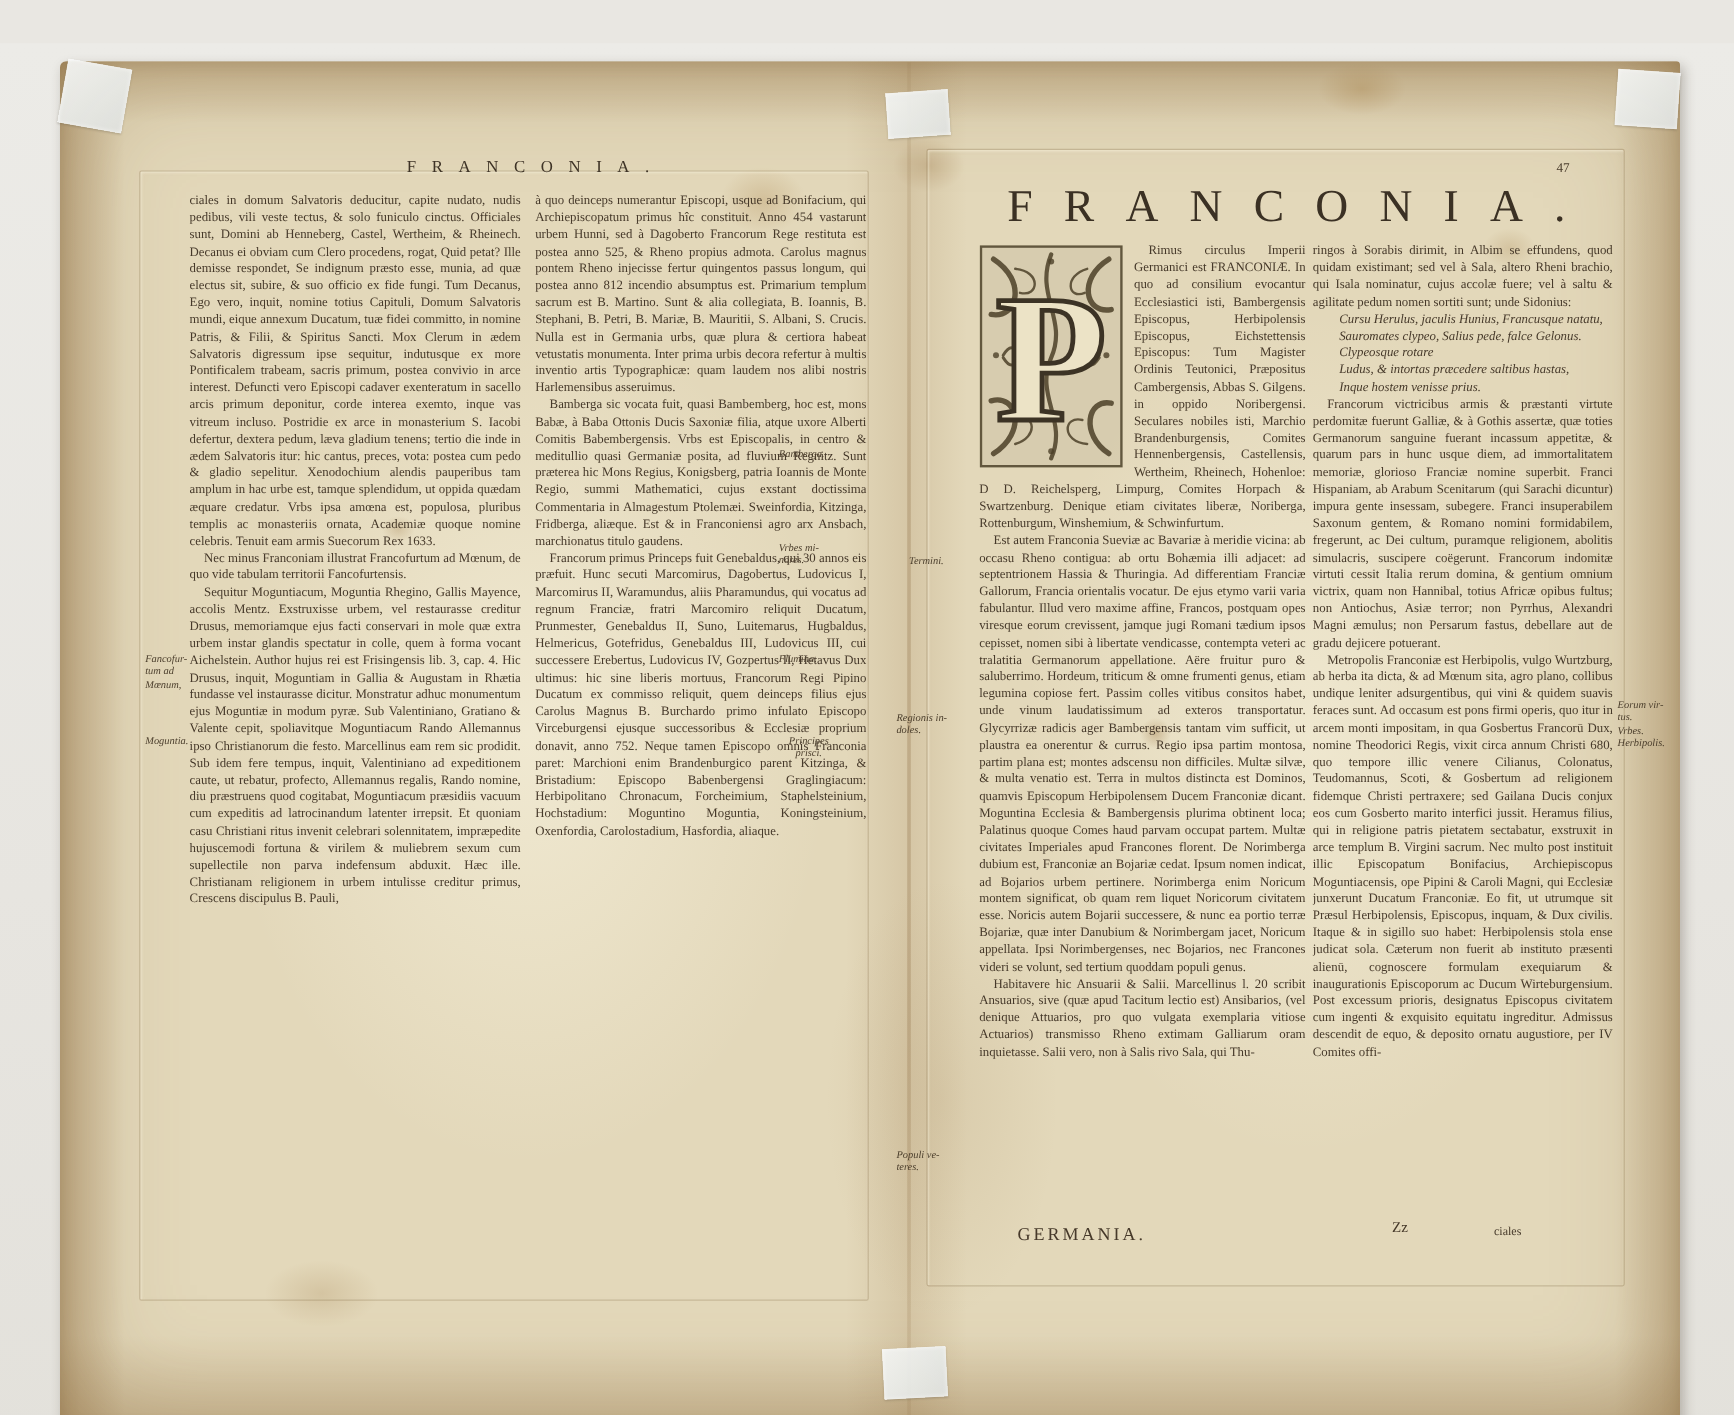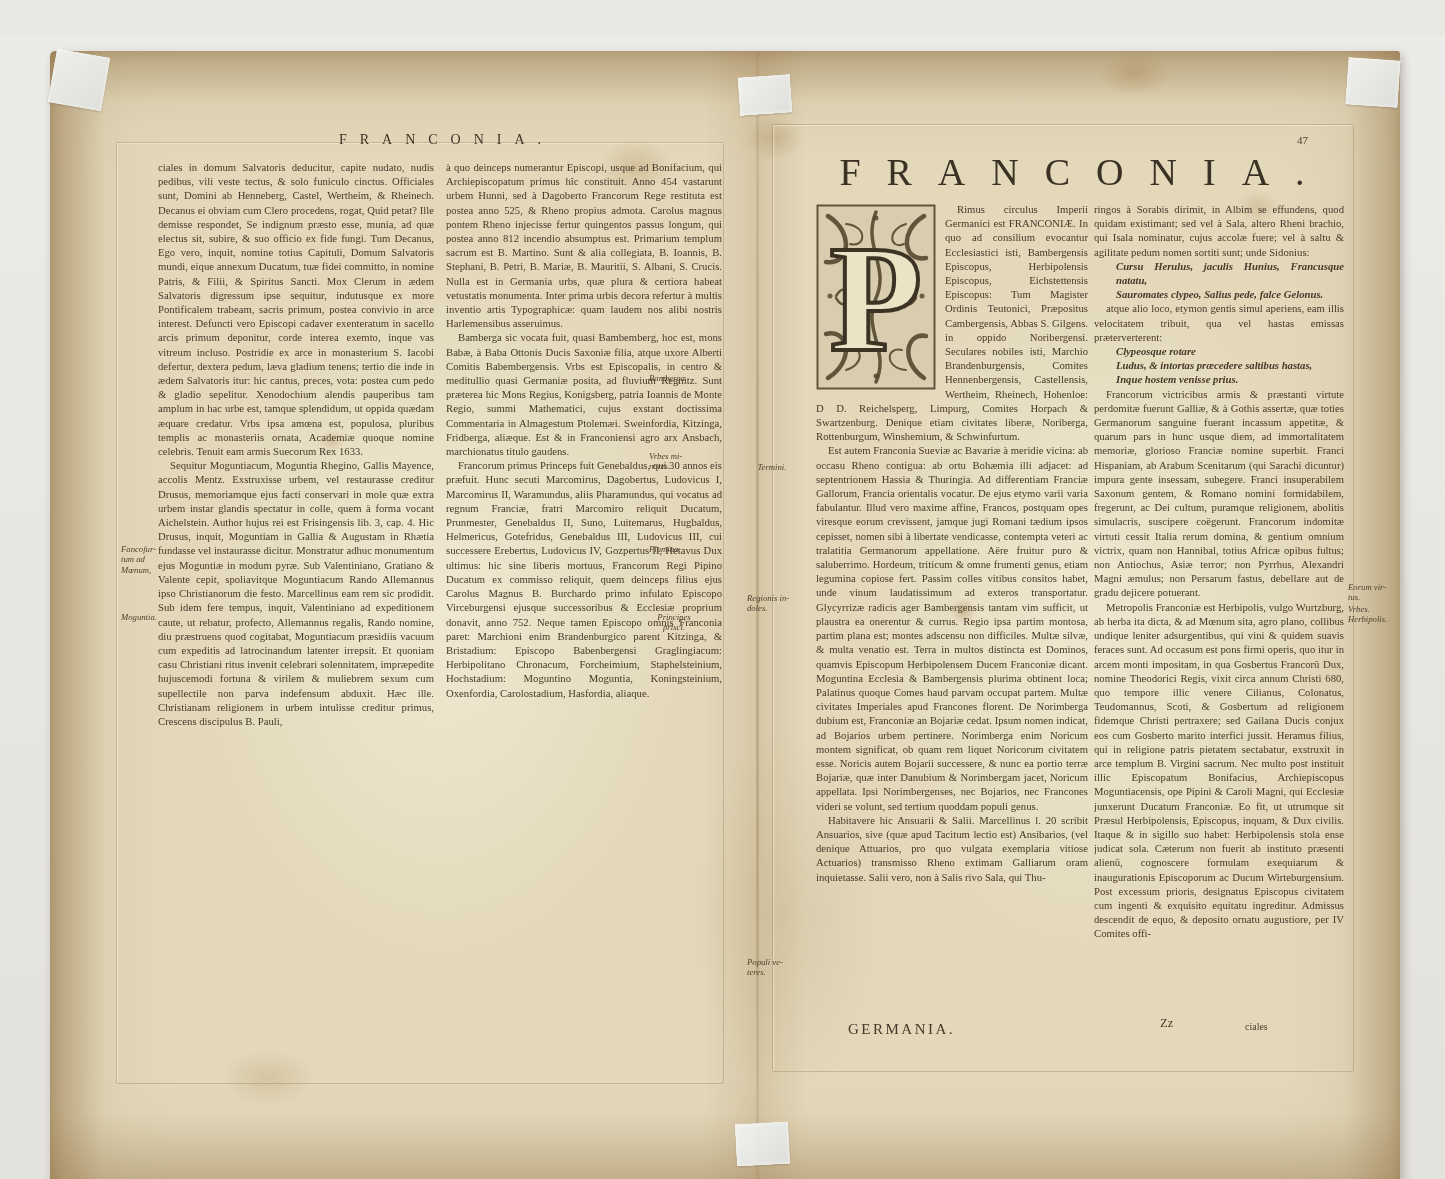--- a/index.html
+++ b/index.html
@@ -12,21 +12,21 @@
       linear-gradient(180deg, rgba(150,115,68,.32) 0%, rgba(150,115,68,0) 4.5%, rgba(150,115,68,0) 93%, rgba(150,115,68,.3) 100%),
       #e3d8ba;
     box-shadow: inset 0 0 90px 14px rgba(128,95,50,.32), inset 0 0 14px rgba(110,82,44,.25), 3px 4px 10px rgba(60,50,35,.28);}
   .platemark{position:absolute;border:1px solid rgba(120,92,55,.26);box-shadow:inset 1px 1px 2px rgba(253,248,230,.5);border-radius:2px;}
   #plate-left{left:116px;top:106px;width:606px;height:940px;}
   #plate-right{left:772px;top:88px;width:580px;height:946px;}
   .stain{position:absolute;pointer-events:none;}
   .col{position:absolute;font-size:10.7px;line-height:14.2px;text-align:justify;color:#46392a;overflow:hidden;}
   .col p{margin:0;text-indent:12px;}
   .col p:first-child{text-indent:0;}
-  .col p.verse{font-style:italic;margin-left:22px;text-indent:0;font-weight:bold;}
+  .col p.verse{font-style:italic;margin-left:22px;text-indent:0;}
   #l-col1{left:158px;top:124px;width:276px;height:856px;}
   #l-col2{left:446px;top:124px;width:276px;height:856px;}
   #r-col1{left:816px;top:166px;width:272px;height:812px;}
   #r-col2{left:1094px;top:166px;width:250px;height:818px;}
   #l-header{position:absolute;left:158px;top:96px;width:564px;text-align:center;font-size:14px;letter-spacing:13px;text-indent:13px;color:#3e3326;}
   #r-header{position:absolute;left:798px;top:114px;width:548px;text-align:center;font-size:38px;letter-spacing:26px;text-indent:26px;color:#3b3124;}
   #r-pagenum{position:absolute;left:1297px;top:98px;font-size:11px;color:#4a3d2c;text-align:right;}
   .mnote{position:absolute;font-style:italic;font-size:8.7px;line-height:10.4px;color:#4c3f2d;}
   #mn-l1{left:121px;top:508px;width:42px;}
   #mn-l2{left:121px;top:576px;width:42px;}
@@ -66,20 +66,21 @@
   <div class="stain" style="left:744px;top:80px;width:60px;height:44px;background:radial-gradient(ellipse,rgba(150,112,62,.25),rgba(150,112,62,0) 70%);"></div>
 
   <div id="gutter-crease"></div>
 
   <div id="plate-left" class="platemark"></div>
   <div id="plate-right" class="platemark"></div>
 
   <div id="l-header">FRANCONIA.</div>
   <div id="l-col1" class="col">
       <p class="para">ciales in domum Salvatoris deducitur, capite nudato, nudis pedibus, vili veste tectus, &amp; solo funiculo cinctus. Officiales sunt, Domini ab Henneberg, Castel, Wertheim, &amp; Rheinech. Decanus ei obviam cum Clero procedens, rogat, Quid petat? Ille demisse respondet, Se indignum præsto esse, munia, ad quæ electus sit, subire, &amp; suo officio ex fide fungi. Tum Decanus, Ego vero, inquit, nomine totius Capituli, Domum Salvatoris mundi, eique annexum Ducatum, tuæ fidei committo, in nomine Patris, &amp; Filii, &amp; Spiritus Sancti. Mox Clerum in ædem Salvatoris digressum ipse sequitur, indutusque ex more Pontificalem trabeam, sacris primum, postea convivio in arce interest. Defuncti vero Episcopi cadaver exenteratum in sacello arcis primum deponitur, corde interea exemto, inque vas vitreum incluso. Postridie ex arce in monasterium S. Iacobi defertur, dextera pedum, læva gladium tenens; tertio die inde in ædem Salvatoris itur: hic cantus, preces, vota: postea cum pedo &amp; gladio sepelitur. Xenodochium alendis pauperibus tam amplum in hac urbe est, tamque splendidum, ut oppida quædam æquare credatur. Vrbs ipsa amœna est, populosa, pluribus templis ac monasteriis ornata, Academiæ quoque nomine celebris. Tenuit eam armis Suecorum Rex 1633.</p>
+      <p class="para">Nec minus Franconiam illustrat Francofurtum ad Mœnum, de quo vide tabulam territorii Fancofurtensis.</p>
       <p class="para">Sequitur Moguntiacum, Moguntia Rhegino, Gallis Mayence, accolis Mentz. Exstruxisse urbem, vel restaurasse creditur Drusus, memoriamque ejus facti conservari in mole quæ extra urbem instar glandis spectatur in colle, quem à forma vocant Aichelstein. Author hujus rei est Frisingensis lib. 3, cap. 4. Hic Drusus, inquit, Moguntiam in Gallia &amp; Augustam in Rhætia fundasse vel instaurasse dicitur. Monstratur adhuc monumentum ejus Moguntiæ in modum pyræ. Sub Valentiniano, Gratiano &amp; Valente cepit, spoliavitque Moguntiacum Rando Allemannus ipso Christianorum die festo. Marcellinus eam rem sic prodidit. Sub idem fere tempus, inquit, Valentiniano ad expeditionem caute, ut rebatur, profecto, Allemannus regalis, Rando nomine, diu præstruens quod cogitabat, Moguntiacum præsidiis vacuum cum expeditis ad latrocinandum latenter irrepsit. Et quoniam casu Christiani ritus invenit celebrari solennitatem, impræpedite hujuscemodi fortuna &amp; virilem &amp; muliebrem sexum cum supellectile non parva indefensum abduxit. Hæc ille. Christianam religionem in urbem intulisse creditur primus, Crescens discipulus B. Pauli,</p>
     </div>
   <div id="l-col2" class="col">
       <p class="para">à quo deinceps numerantur Episcopi, usque ad Bonifacium, qui Archiepiscopatum primus hîc constituit. Anno 454 vastarunt urbem Hunni, sed à Dagoberto Francorum Rege restituta est postea anno 525, &amp; Rheno propius admota. Carolus magnus pontem Rheno injecisse fertur quingentos passus longum, qui postea anno 812 incendio absumptus est. Primarium templum sacrum est B. Martino. Sunt &amp; alia collegiata, B. Ioannis, B. Stephani, B. Petri, B. Mariæ, B. Mauritii, S. Albani, S. Crucis. Nulla est in Germania urbs, quæ plura &amp; certiora habeat vetustatis monumenta. Inter prima urbis decora refertur à multis inventio artis Typographicæ: quam laudem nos alibi nostris Harlemensibus asseruimus.</p>
       <p class="para">Bamberga sic vocata fuit, quasi Bambemberg, hoc est, mons Babæ, à Baba Ottonis Ducis Saxoniæ filia, atque uxore Alberti Comitis Babembergensis. Vrbs est Episcopalis, in centro &amp; meditullio quasi Germaniæ posita, ad fluvium Regnitz. Sunt præterea hic Mons Regius, Konigsberg, patria Ioannis de Monte Regio, summi Mathematici, cujus exstant doctissima Commentaria in Almagestum Ptolemæi. Sweinfordia, Kitzinga, Fridberga, aliæque. Est &amp; in Franconiensi agro arx Ansbach, marchionatus titulo gaudens.</p>
       <p class="para">Francorum primus Princeps fuit Genebaldus, qui 30 annos eis præfuit. Hunc secuti Marcomirus, Dagobertus, Ludovicus I, Marcomirus II, Waramundus, aliis Pharamundus, qui vocatus ad regnum Franciæ, fratri Marcomiro reliquit Ducatum, Prunmester, Genebaldus II, Suno, Luitemarus, Hugbaldus, Helmericus, Gotefridus, Genebaldus III, Ludovicus III, cui successere Erebertus, Ludovicus IV, Gozpertus II, Hetavus Dux ultimus: hic sine liberis mortuus, Francorum Regi Pipino Ducatum ex commisso reliquit, quem deinceps filius ejus Carolus Magnus B. Burchardo primo infulato Episcopo Virceburgensi ejusque successoribus &amp; Ecclesiæ proprium donavit, anno 752. Neque tamen Episcopo omnis Franconia paret: Marchioni enim Brandenburgico parent Kitzinga, &amp; Bristadium: Episcopo Babenbergensi Graglingiacum: Herbipolitano Chronacum, Forcheimium, Staphelsteinium, Hochstadium: Moguntino Moguntia, Koningsteinium, Oxenfordia, Carolostadium, Hasfordia, aliaque.</p>
     </div>
   <div id="mn-l1" class="mnote">Fancofur-tum ad Mœnum,</div>
   <div id="mn-l2" class="mnote">Moguntia.</div>
   <div id="mn-r1" class="mnote">Bamberga.</div>
@@ -118,21 +119,20 @@
     </span>
 
   <p class="para">Rimus circulus Imperii Germanici est FRANCONIÆ. In quo ad consilium evocantur Ecclesiastici isti, Bambergensis Episcopus, Herbipolensis Episcopus, Eichstettensis Episcopus: Tum Magister Ordinis Teutonici, Præpositus Cambergensis, Abbas S. Gilgens. in oppido Noribergensi. Seculares nobiles isti, Marchio Brandenburgensis, Comites Hennenbergensis, Castellensis, Wertheim, Rheinech, Hohenloe: D D. Reichelsperg, Limpurg, Comites Horpach &amp; Swartzenburg. Denique etiam civitates liberæ, Noriberga, Rottenburgum, Winshemium, &amp; Schwinfurtum.</p>
       <p class="para">Est autem Franconia Sueviæ ac Bavariæ à meridie vicina: ab occasu Rheno contigua: ab ortu Bohæmia illi adjacet: ad septentrionem Hassia &amp; Thuringia. Ad differentiam Franciæ Gallorum, Francia orientalis vocatur. De ejus etymo varii varia fabulantur. Illud vero maxime affine, Francos, postquam opes viresque eorum crevissent, jamque jugi Romani tædium ipsos cepisset, nomen sibi à libertate vendicasse, contempta veteri ac tralatitia Germanorum appellatione. Aëre fruitur puro &amp; saluberrimo. Hordeum, triticum &amp; omne frumenti genus, etiam legumina copiose fert. Passim colles vitibus consitos habet, unde vinum laudatissimum ad exteros transportatur. Glycyrrizæ radicis ager Bambergensis tantam vim sufficit, ut plaustra ea onerentur &amp; currus. Regio ipsa partim montosa, partim plana est; montes adscensu non difficiles. Multæ silvæ, &amp; multa venatio est. Terra in multos distincta est Dominos, quamvis Episcopum Herbipolensem Ducem Franconiæ dicant. Moguntina Ecclesia &amp; Bambergensis plurima obtinent loca; Palatinus quoque Comes haud parvam occupat partem. Multæ civitates Imperiales apud Francones florent. De Norimberga dubium est, Franconiæ an Bojariæ cedat. Ipsum nomen indicat, ad Bojarios urbem pertinere. Norimberga enim Noricum montem significat, ob quam rem liquet Noricorum civitatem esse. Noricis autem Bojarii successere, &amp; nunc ea portio terræ Bojariæ, quæ inter Danubium &amp; Norimbergam jacet, Noricum appellata. Ipsi Norimbergenses, nec Bojarios, nec Francones videri se volunt, sed tertium quoddam populi genus.</p>
       <p class="para">Habitavere hic Ansuarii &amp; Salii. Marcellinus l. 20 scribit Ansuarios, sive (quæ apud Tacitum lectio est) Ansibarios, (vel denique Attuarios, pro quo vulgata exemplaria vitiose Actuarios) transmisso Rheno extimam Galliarum oram inquietasse. Salii vero, non à Salis rivo Sala, qui Thu-</p>
     </div>
   <div id="r-col2" class="col">
       <p class="para">ringos à Sorabis dirimit, in Albim se effundens, quod quidam existimant; sed vel à Sala, altero Rheni brachio, qui Isala nominatur, cujus accolæ fuere; vel à saltu &amp; agilitate pedum nomen sortiti sunt; unde Sidonius:</p>
       <p class="para verse">Cursu Herulus, jaculis Hunius, Francusque natatu,</p>
       <p class="para verse">Sauromates clypeo, Salius pede, falce Gelonus.</p>
-      <p class="para">atque alio loco, etymon gentis simul aperiens, eam illis velocitatem tribuit, qua vel hastas emissas præterverterent:</p>
       <p class="para verse">Clypeosque rotare</p>
       <p class="para verse">Ludus, &amp; intortas præcedere saltibus hastas,</p>
       <p class="para verse">Inque hostem venisse prius.</p>
       <p class="para">Francorum victricibus armis &amp; præstanti virtute perdomitæ fuerunt Galliæ, &amp; à Gothis assertæ, quæ toties Germanorum sanguine fuerant incassum appetitæ, &amp; quarum pars in hunc usque diem, ad immortalitatem memoriæ, glorioso Franciæ nomine superbit. Franci Hispaniam, ab Arabum Scenitarum (qui Sarachi dicuntur) impura gente insessam, subegere. Franci insuperabilem Saxonum gentem, &amp; Romano nomini formidabilem, fregerunt, ac Dei cultum, puramque religionem, abolitis simulacris, suscipere coëgerunt. Francorum indomitæ virtuti cessit Italia rerum domina, &amp; gentium omnium victrix, quam non Hannibal, totius Africæ opibus fultus; non Antiochus, Asiæ terror; non Pyrrhus, Alexandri Magni æmulus; non Persarum fastus, debellare aut de gradu dejicere potuerant.</p>
       <p class="para">Metropolis Franconiæ est Herbipolis, vulgo Wurtzburg, ab herba ita dicta, &amp; ad Mœnum sita, agro plano, collibus undique leniter adsurgentibus, qui vini &amp; quidem suavis feraces sunt. Ad occasum est pons firmi operis, quo itur in arcem monti impositam, in qua Gosbertus Francorū Dux, nomine Theodorici Regis, vixit circa annum Christi 680, quo tempore illic venere Cilianus, Colonatus, Teudomannus, Scoti, &amp; Gosbertum ad religionem fidemque Christi pertraxere; sed Gailana Ducis conjux eos cum Gosberto marito interfici jussit. Heramus filius, qui in religione patris pietatem sectabatur, exstruxit in arce templum B. Virgini sacrum. Nec multo post instituit illic Episcopatum Bonifacius, Archiepiscopus Moguntiacensis, ope Pipini &amp; Caroli Magni, qui Ecclesiæ junxerunt Ducatum Franconiæ. Eo fit, ut utrumque sit Præsul Herbipolensis, Episcopus, inquam, &amp; Dux civilis. Itaque &amp; in sigillo suo habet: Herbipolensis stola ense judicat sola. Cæterum non fuerit ab instituto præsenti alienū, cognoscere formulam exequiarum &amp; inaugurationis Episcoporum ac Ducum Wirteburgensium. Post excessum prioris, designatus Episcopus civitatem cum ingenti &amp; exquisito equitatu ingreditur. Admissus descendit de equo, &amp; deposito ornatu augustiore, per IV Comites offi-</p>
     </div>
 
   <div id="mn-rp1" class="mnote">Termini.</div>
   <div id="mn-rp2" class="mnote">Regionis in-doles.</div>
   <div id="mn-rp3" class="mnote">Populi ve-teres.</div>

